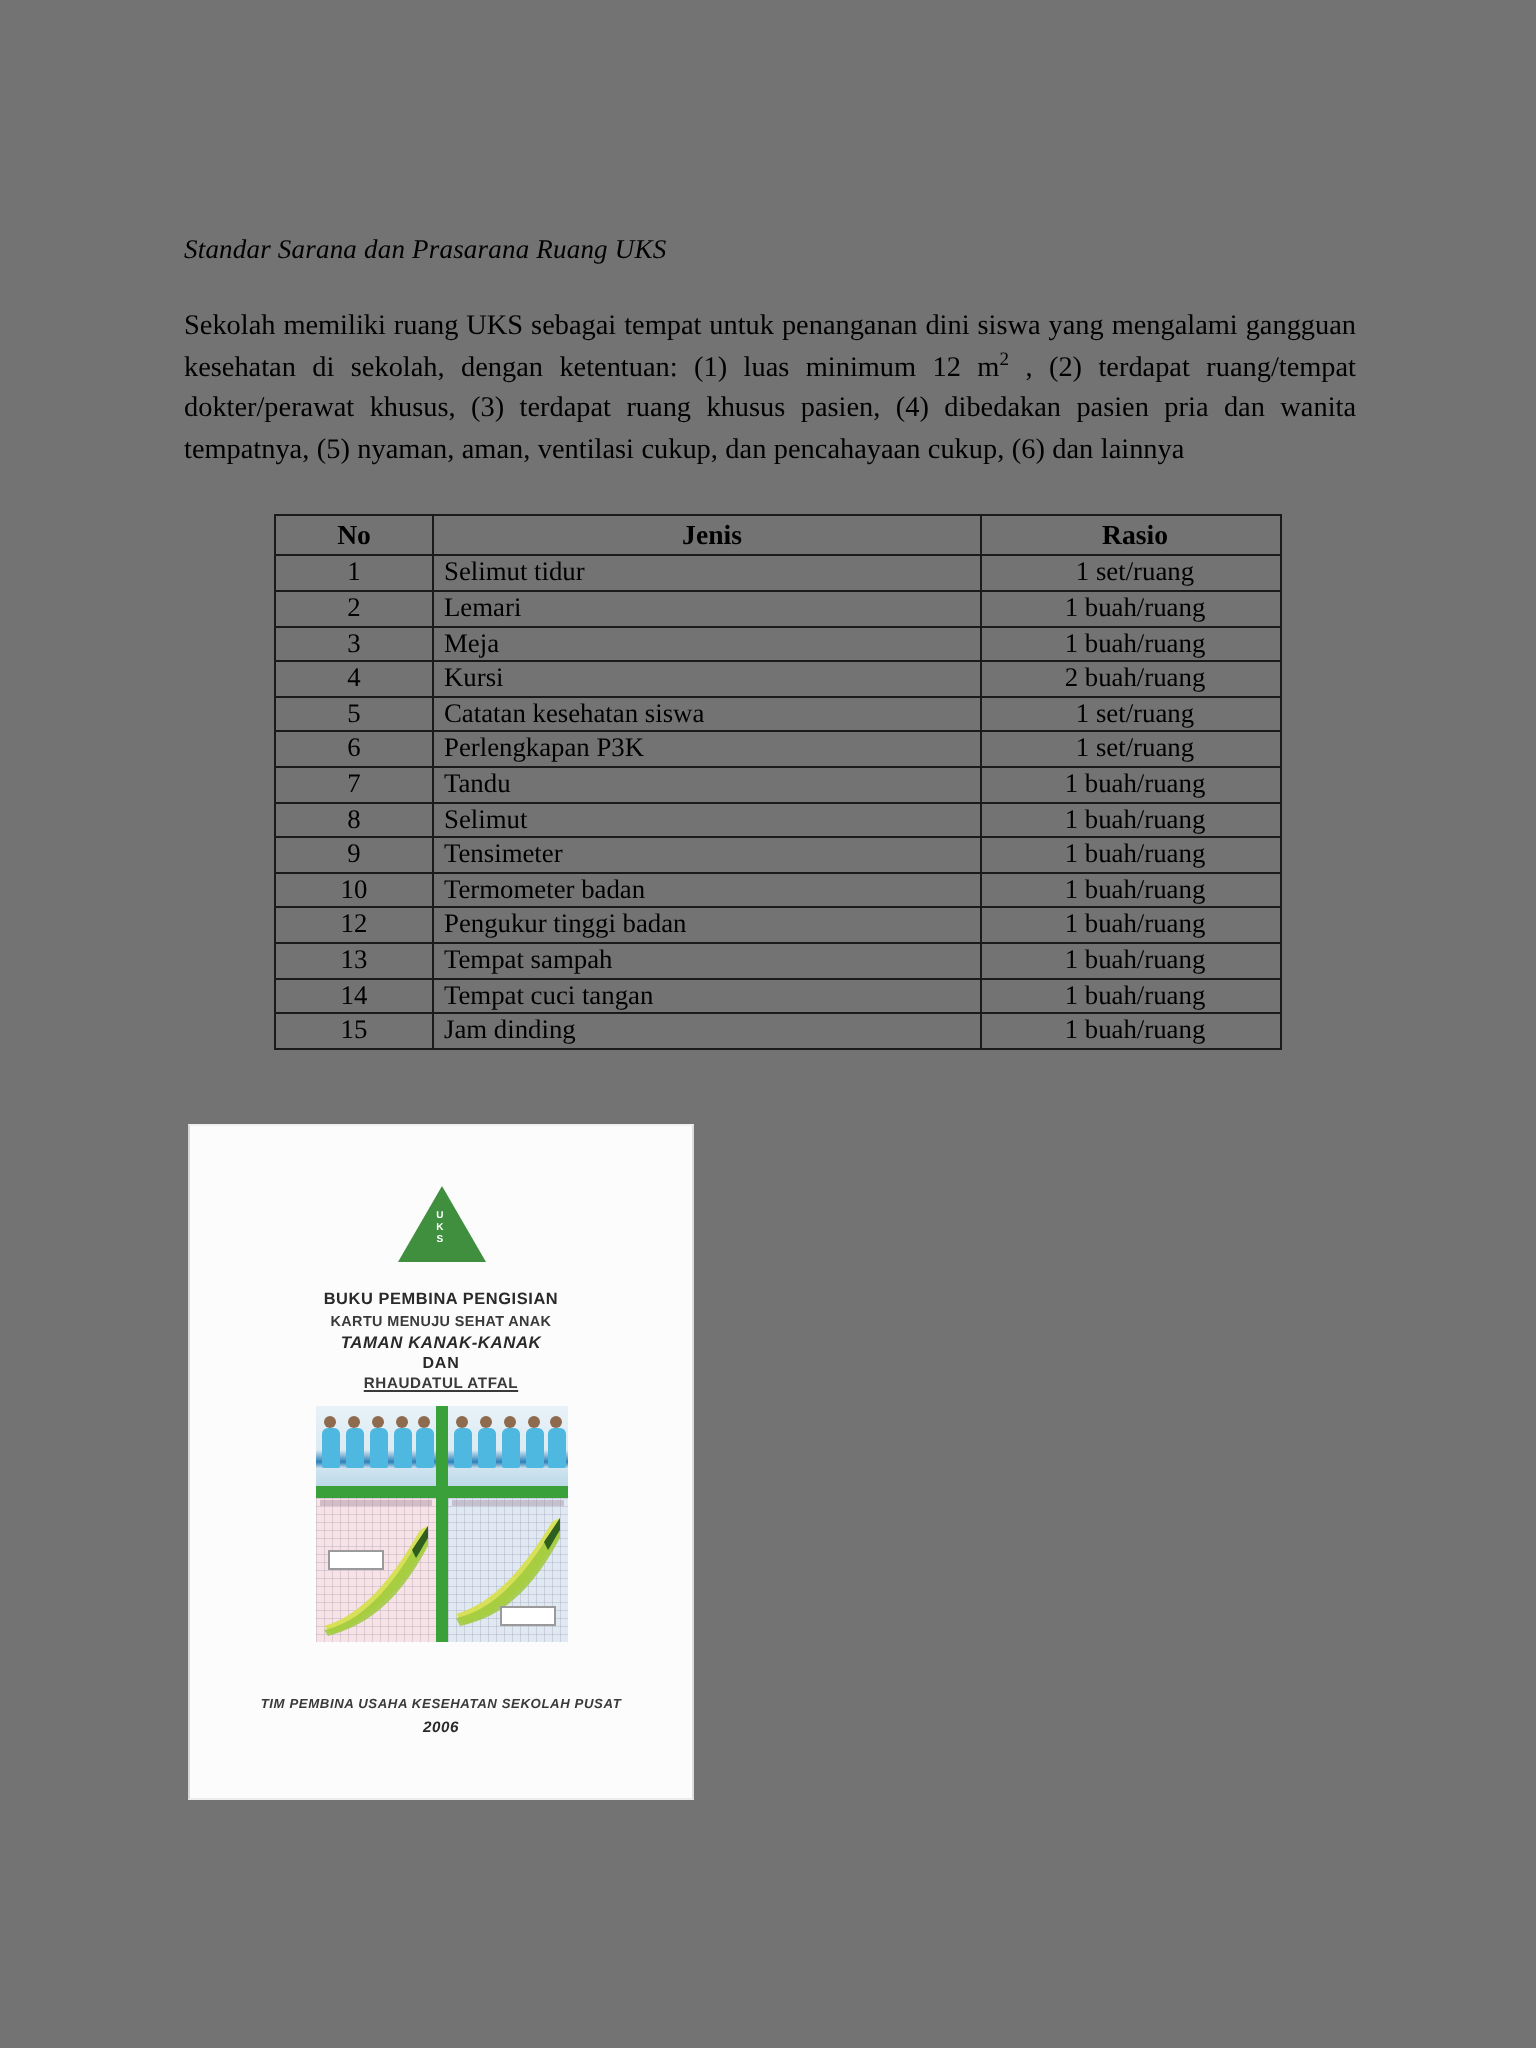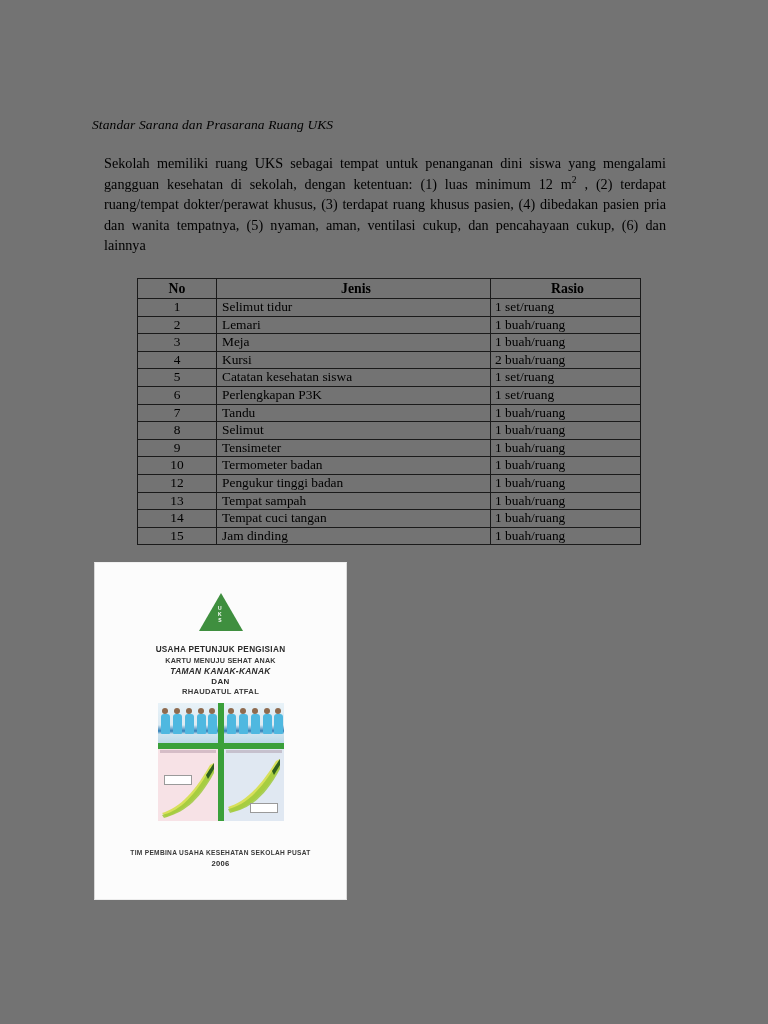--- a/index.html
+++ b/index.html
@@ -38,21 +38,21 @@
     line-height: 17px;
     margin: 0 0 20px 0;
     letter-spacing: 0.1px;
   }
 
   
   .doc-paragraph {
     font-size: 14.2px;
     line-height: 20.6px;
     text-align: justify;
-    margin: 12px;
+    margin: 0;
     word-spacing: 0.2px;
   }
   .doc-paragraph sup {
     font-size: 9.5px;
     vertical-align: super;
     line-height: 0;
   }
 
   
   .table-wrap {
@@ -74,21 +74,21 @@
   }
   table.spec-table thead th {
     font-weight: bold;
     text-align: center;
     height: 19px;
     line-height: 19px;
     font-size: 13.8px;
   }
   .col-no    { width: 78px;  text-align: center; }
   .col-jenis { width: 268px; text-align: left; padding-left: 5px !important; margin-left: 25px; }
-  .col-rasio { width: 145px; text-align: left; padding-left: 4px !important; }
+  .col-rasio { width: 145px; text-align: center; padding-left: 4px !important; }
 
   td.col-no { text-align: center; }
 
   
   .cover-scan {
     position: absolute;
     left: 94px;
     top: 562px;
     width: 253px;
     height: 338px;
@@ -149,21 +149,21 @@
     width: 100%;
     text-align: center;
     font-family: "Liberation Sans", sans-serif;
     font-weight: bold;
     color: #2a2a2a;
   }
   .cover-title .l1 { font-size: 8.2px; line-height: 10.5px; letter-spacing: 0.3px; }
   .cover-title .l2 { font-size: 7.2px; line-height: 10px; letter-spacing: 0.2px; color: #3a3a3a; }
   .cover-title .l3 { font-size: 8.4px; line-height: 11px; letter-spacing: 0.3px; font-style: italic; }
   .cover-title .l4 { font-size: 8px;  line-height: 10.5px; letter-spacing: 0.4px; }
-  .cover-title .l5 { font-size: 7.6px; line-height: 10.5px; letter-spacing: 0.3px; color: #3a3a3a; }
+  .cover-title .l5 { font-size: 7.6px; line-height: 10.5px; letter-spacing: 0.3px; color: #3a3a3a; text-decoration: underline; }
 
   
   .photo-grid {
     position: absolute;
     left: 50%;
     top: 140px;
     transform: translateX(-50%);
     width: 126px;
     height: 118px;
     background: #3aa03a;
@@ -249,20 +249,21 @@
   
   .cover-footer {
     position: absolute;
     left: 0;
     bottom: 30px;
     width: 100%;
     text-align: center;
     font-family: "Liberation Sans", sans-serif;
     font-weight: bold;
     color: #3a3a3a;
+    font-style: italic;
   }
   .cover-footer .f1 { font-size: 6.6px; line-height: 10px; letter-spacing: 0.3px; }
   .cover-footer .f2 { font-size: 7.6px; line-height: 11px; letter-spacing: 0.3px; color: #2a2a2a; }
 </style>
 </head>
 <body>
 
 <div class="page">
 
   <div class="content">
@@ -363,21 +364,21 @@
       <div class="uks-logo">
         <div class="uks-tri"></div>
         <div class="uks-letters">
           <span>U</span>
           <span>K</span>
           <span>S</span>
         </div>
       </div>
 
       <div class="cover-title">
-        <div class="l1">USAHA PETUNJUK PENGISIAN</div>
+        <div class="l1">BUKU PEMBINA PENGISIAN</div>
         <div class="l2">KARTU MENUJU SEHAT ANAK</div>
         <div class="l3">TAMAN KANAK-KANAK</div>
         <div class="l4">DAN</div>
         <div class="l5">RHAUDATUL ATFAL</div>
       </div>
 
       <div class="photo-grid">
 
         <div class="pcell tl">
           <div class="kids">

